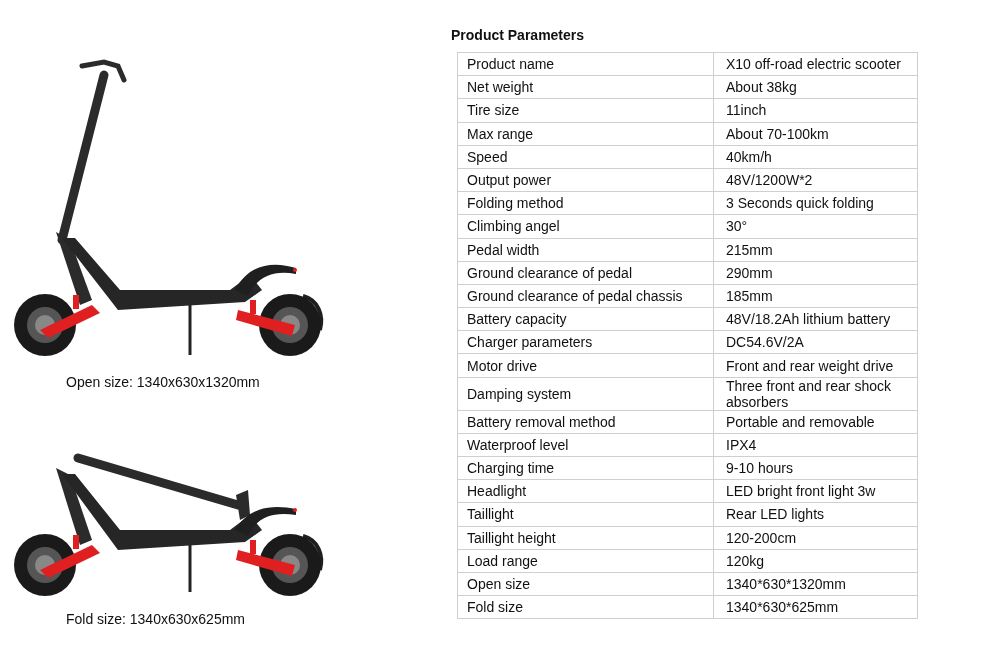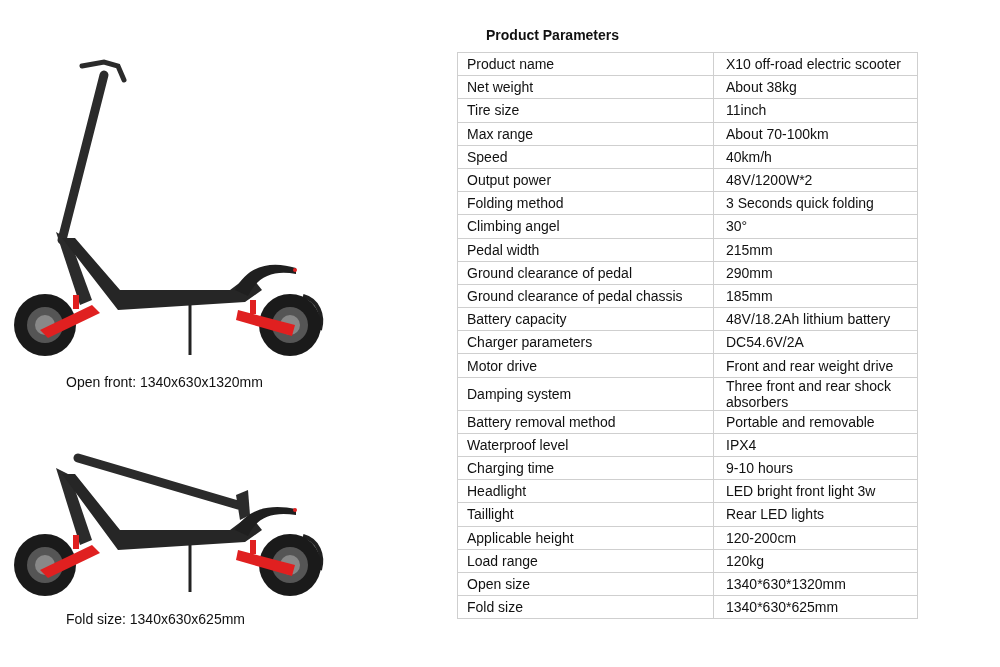--- a/index.html
+++ b/index.html
@@ -4,21 +4,21 @@
 <style>
   html, body { margin: 0; padding: 0; background: #ffffff; }
   body { width: 1000px; height: 667px; position: relative; overflow: hidden;
          font-family: "Liberation Sans", sans-serif; color: #111; }
   .figure { position: absolute; left: 0; width: 340px; }
   .fig-open { top: 40px; height: 350px; }
   .fig-fold { top: 445px; height: 190px; }
   .caption { position: absolute; font-size: 14px; color: #111; white-space: nowrap; }
   .cap-open { left: 66px; top: 374px; }
   .cap-fold { left: 66px; top: 611px; }
-  .title { position: absolute; left: 486px; top: 27px; font-size: 14px; font-weight: bold; }
+  .title { position: absolute; left: 451px; top: 27px; font-size: 14px; font-weight: bold; }
   table.params { position: absolute; left: 457px; top: 52px; width: 461px;
                  border-collapse: collapse; font-size: 14px; }
   table.params td { border: 1px solid #cfcfcf; height: 22.2px; padding: 0 0 0 9px;
                     line-height: 16px; vertical-align: middle; }
   table.params td.k { width: 246px; }
   table.params td.v { padding-left: 12px; }
   svg { display: block; }
 </style>
 </head>
 <body>
@@ -48,21 +48,21 @@
     <circle cx="290" cy="325" r="18" fill="#555"></circle>
     <circle cx="290" cy="325" r="10" fill="#888"></circle>
 
     <path d="M40 330 L92 305 L100 313 L48 338 Z" fill="#e02020"></path>
     <path d="M238 310 L295 325 L292 336 L236 320 Z" fill="#e02020"></path>
 
     <rect x="73" y="295" width="6" height="14" fill="#e02020"></rect>
     <rect x="250" y="300" width="6" height="14" fill="#e02020"></rect>
   </svg>
 </div>
-<div class="caption cap-open">Open front: 1340x630x1320mm</div>
+<div class="caption cap-open">Open size: 1340x630x1320mm</div>
 
 <div class="figure fig-fold">
   <svg width="340" height="160" viewBox="0 445 340 160">
 
     <line x1="78" y1="458" x2="238" y2="505" stroke="#2b2b2b" stroke-width="9" stroke-linecap="round"></line>
     <path d="M236 495 L248 490 L250 515 L240 520 Z" fill="#2b2b2b"></path>
 
     <path d="M56 468 L70 475 L92 540 L80 545 Z" fill="#2b2b2b"></path>
 
     <path d="M62 474 L75 474 L120 530 L230 530 L250 515 L262 530 L245 542 L118 550 Z" fill="#262626"></path>
@@ -165,21 +165,21 @@
       </tr>
       <tr>
         <td class="k">Headlight</td>
         <td class="v">LED bright front light 3w</td>
       </tr>
       <tr>
         <td class="k">Taillight</td>
         <td class="v">Rear LED lights</td>
       </tr>
       <tr>
-        <td class="k">Applicable height</td>
+        <td class="k">Taillight height</td>
         <td class="v">120-200cm</td>
       </tr>
       <tr>
         <td class="k">Load range</td>
         <td class="v">120kg</td>
       </tr>
       <tr>
         <td class="k">Open size</td>
         <td class="v">1340*630*1320mm</td>
       </tr>

